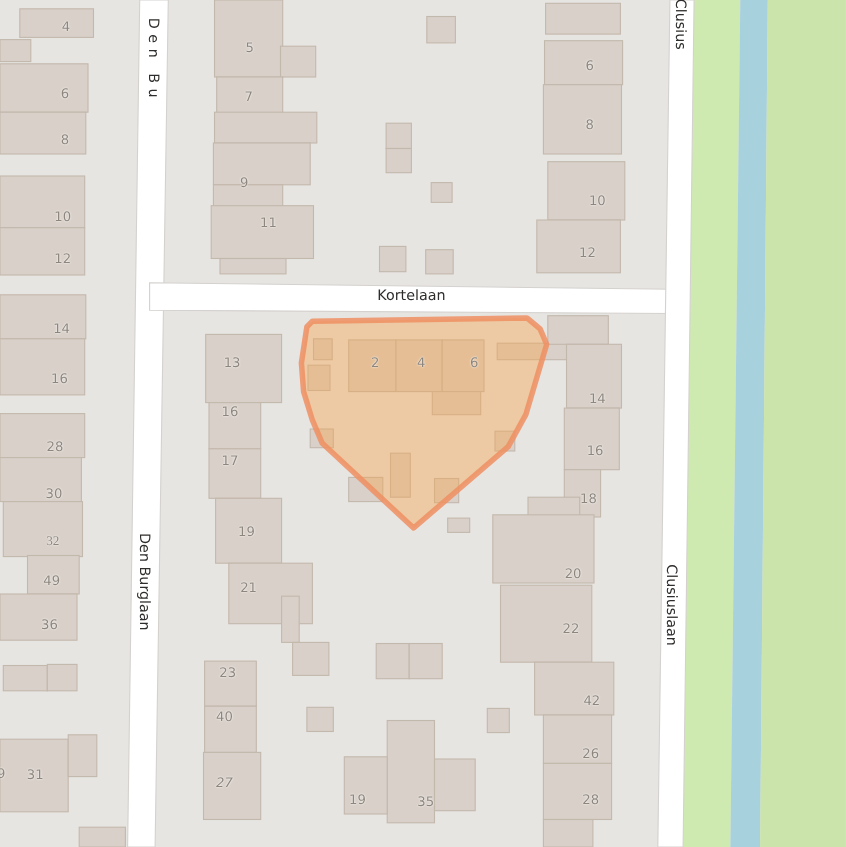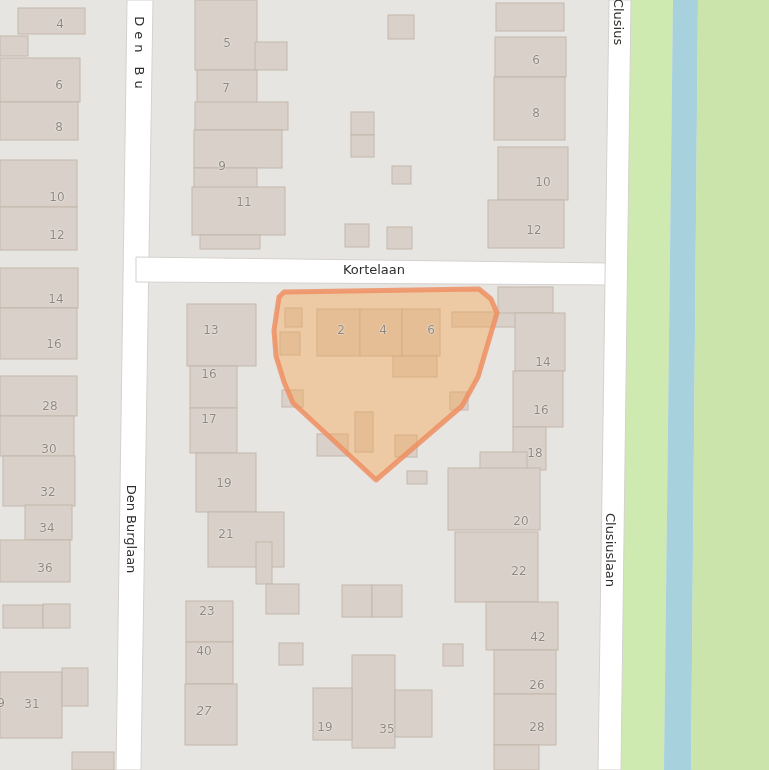--- a/index.html
+++ b/index.html
@@ -132,22 +132,22 @@
   <div class="labels">
       <span class="hn" style="left: 60px; top: 24px;">4</span>
       <span class="hn" style="left: 59px; top: 85px;">6</span>
       <span class="hn" style="left: 59px; top: 127px;">8</span>
       <span class="hn" style="left: 57px; top: 197px;">10</span>
       <span class="hn" style="left: 57px; top: 235px;">12</span>
       <span class="hn" style="left: 56px; top: 299px;">14</span>
       <span class="hn" style="left: 54px; top: 344px;">16</span>
       <span class="hn" style="left: 50px; top: 406px;">28</span>
       <span class="hn" style="left: 49px; top: 449px; text-align: center;">30</span>
-      <span class="hn" style="left: 48px; top: 492px;">32</span>
-      <span class="hn" style="left: 47px; top: 528px;">34</span>
+      <span class="hn" style="left: 48px; top: 492px; font-family: Liberation Serif, serif;">32</span>
+      <span class="hn" style="left: 47px; top: 528px;">49</span>
       <span class="hn" style="left: 45px; top: 568px;">36</span>
       <span class="hn" style="left: 1px; top: 703px;">9</span>
       <span class="hn" style="left: 32px; top: 704px;">31</span>
       <span class="hn" style="left: 227px; top: 43px;">5</span>
       <span class="hn" style="left: 226px; top: 88px;">7</span>
       <span class="hn" style="left: 222px; top: 166px;">9</span>
       <span class="hn" style="left: 244px; top: 202px;">11</span>
       <span class="hn" style="left: 536px; top: 60px;">6</span>
       <span class="hn" style="left: 536px; top: 113px;">8</span>
       <span class="hn" style="left: 543px; top: 182px;">10</span>

